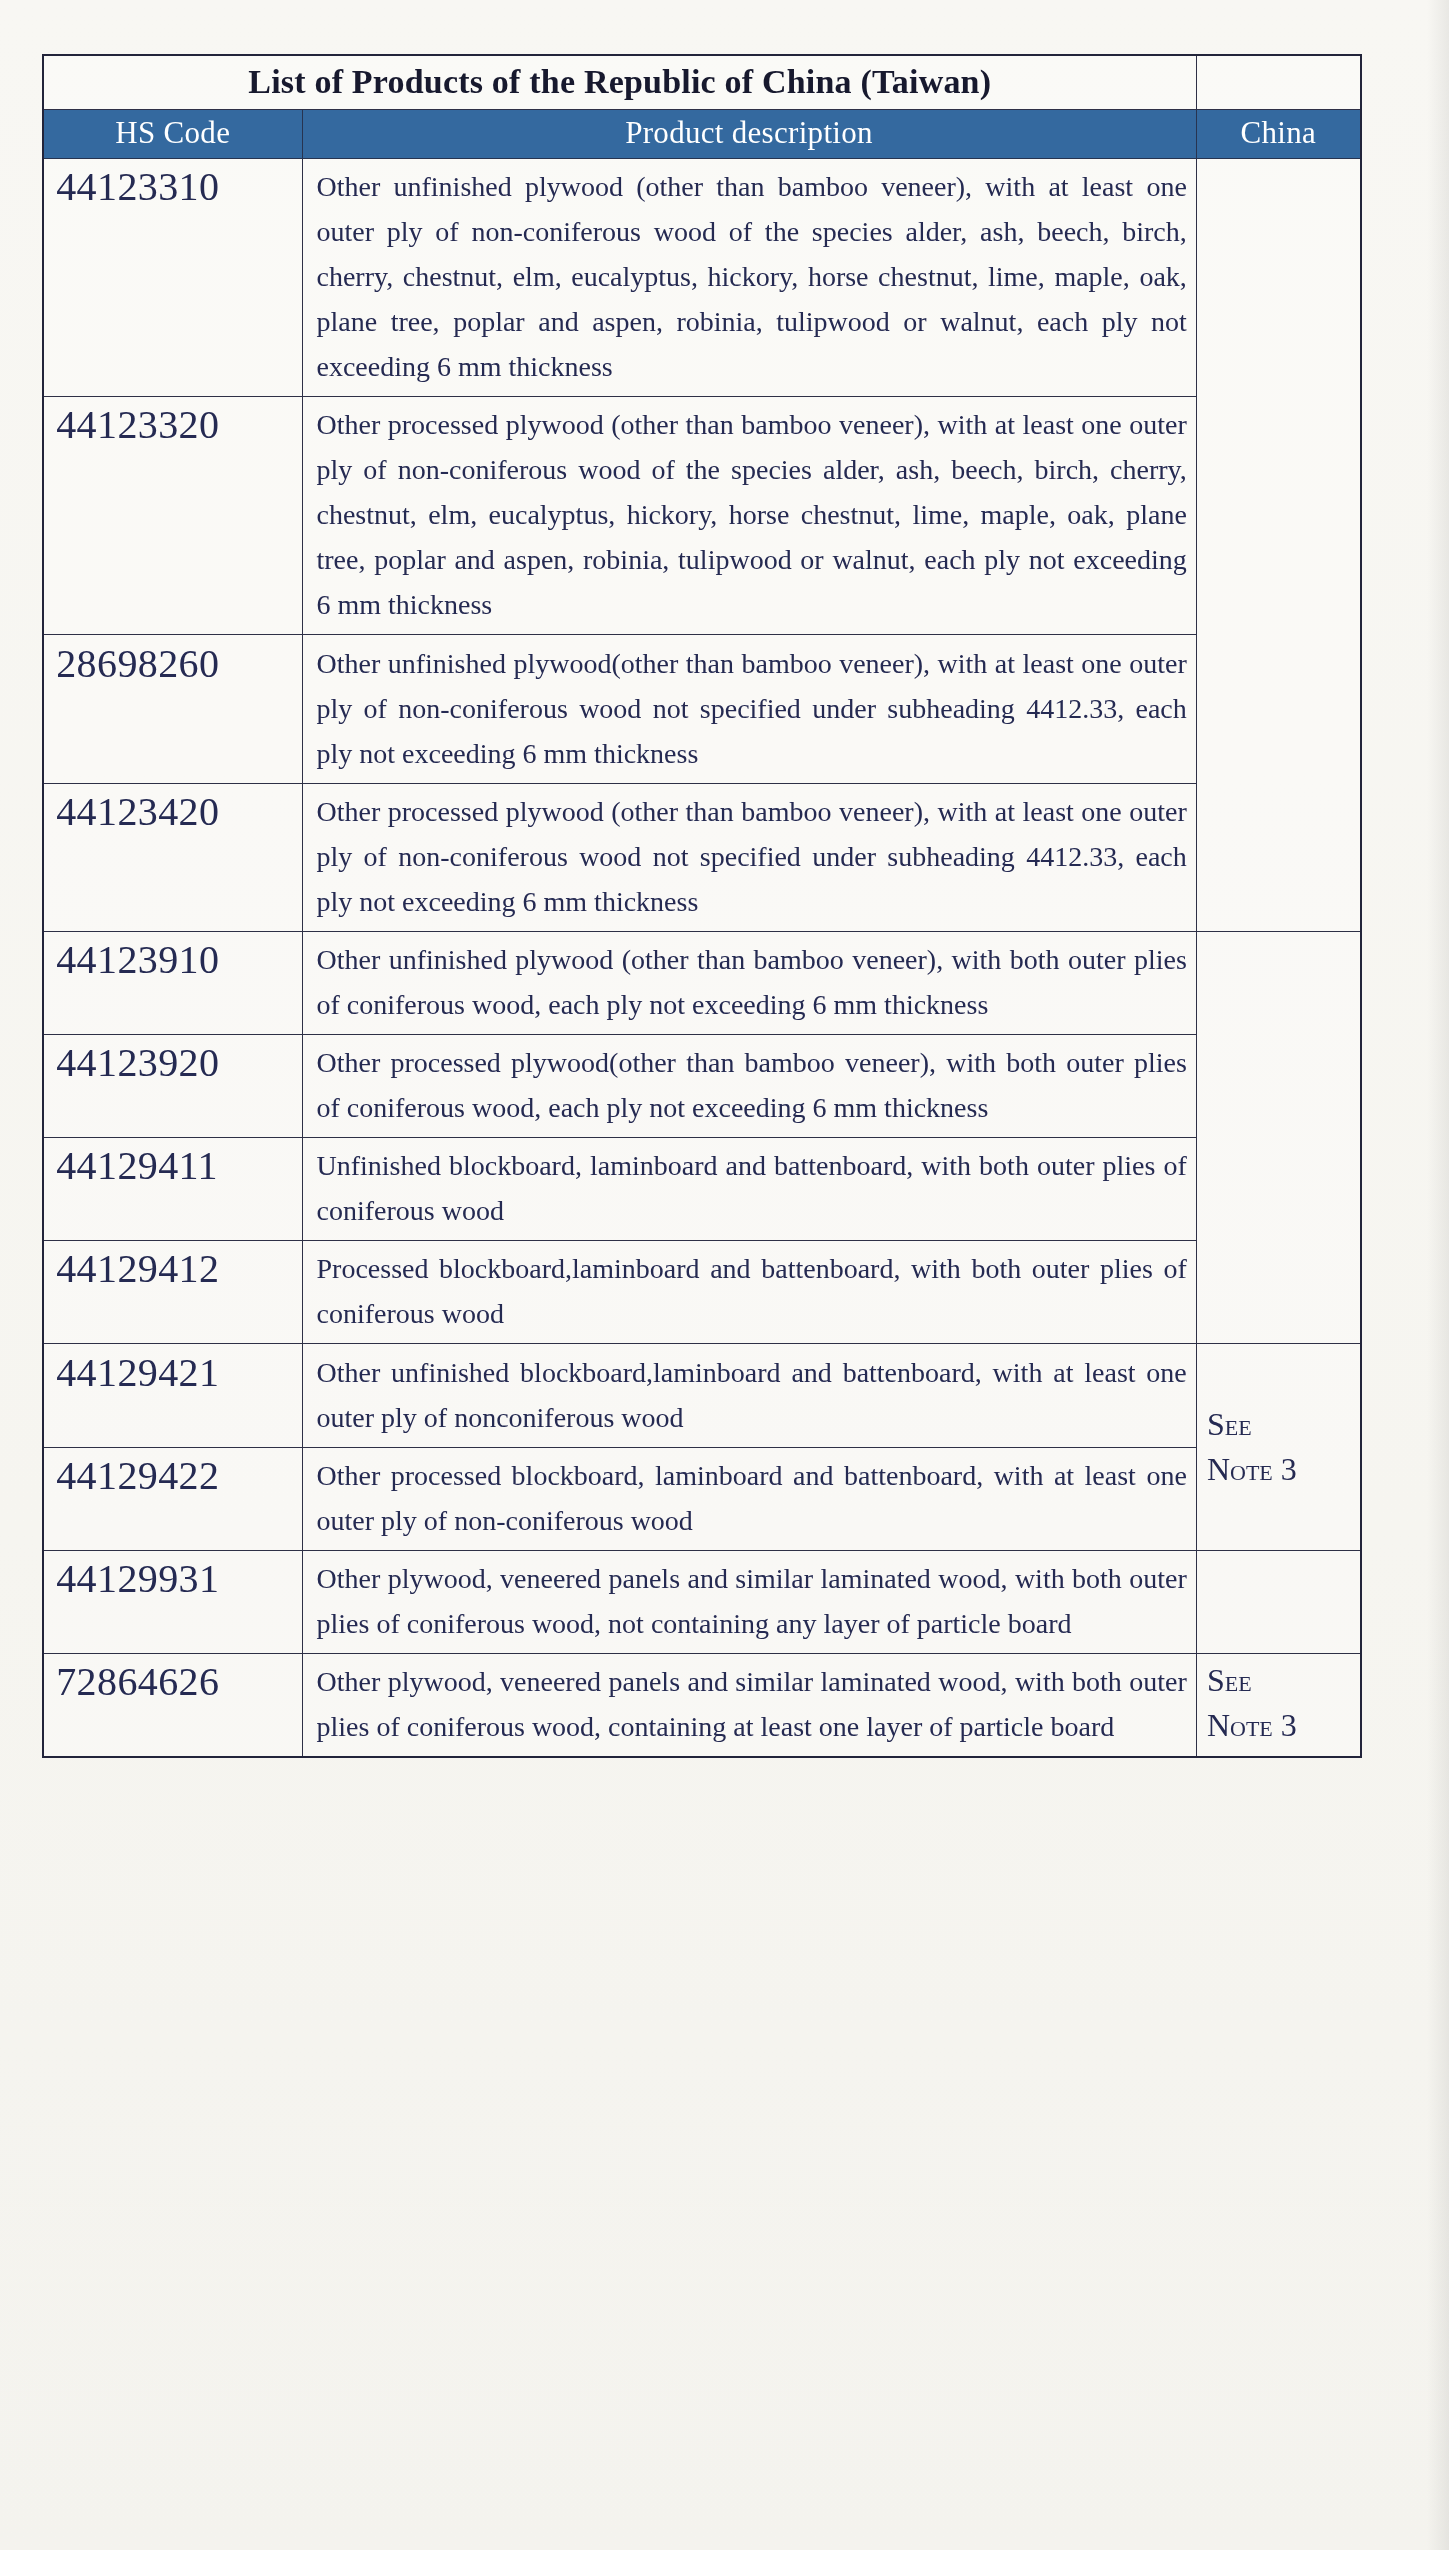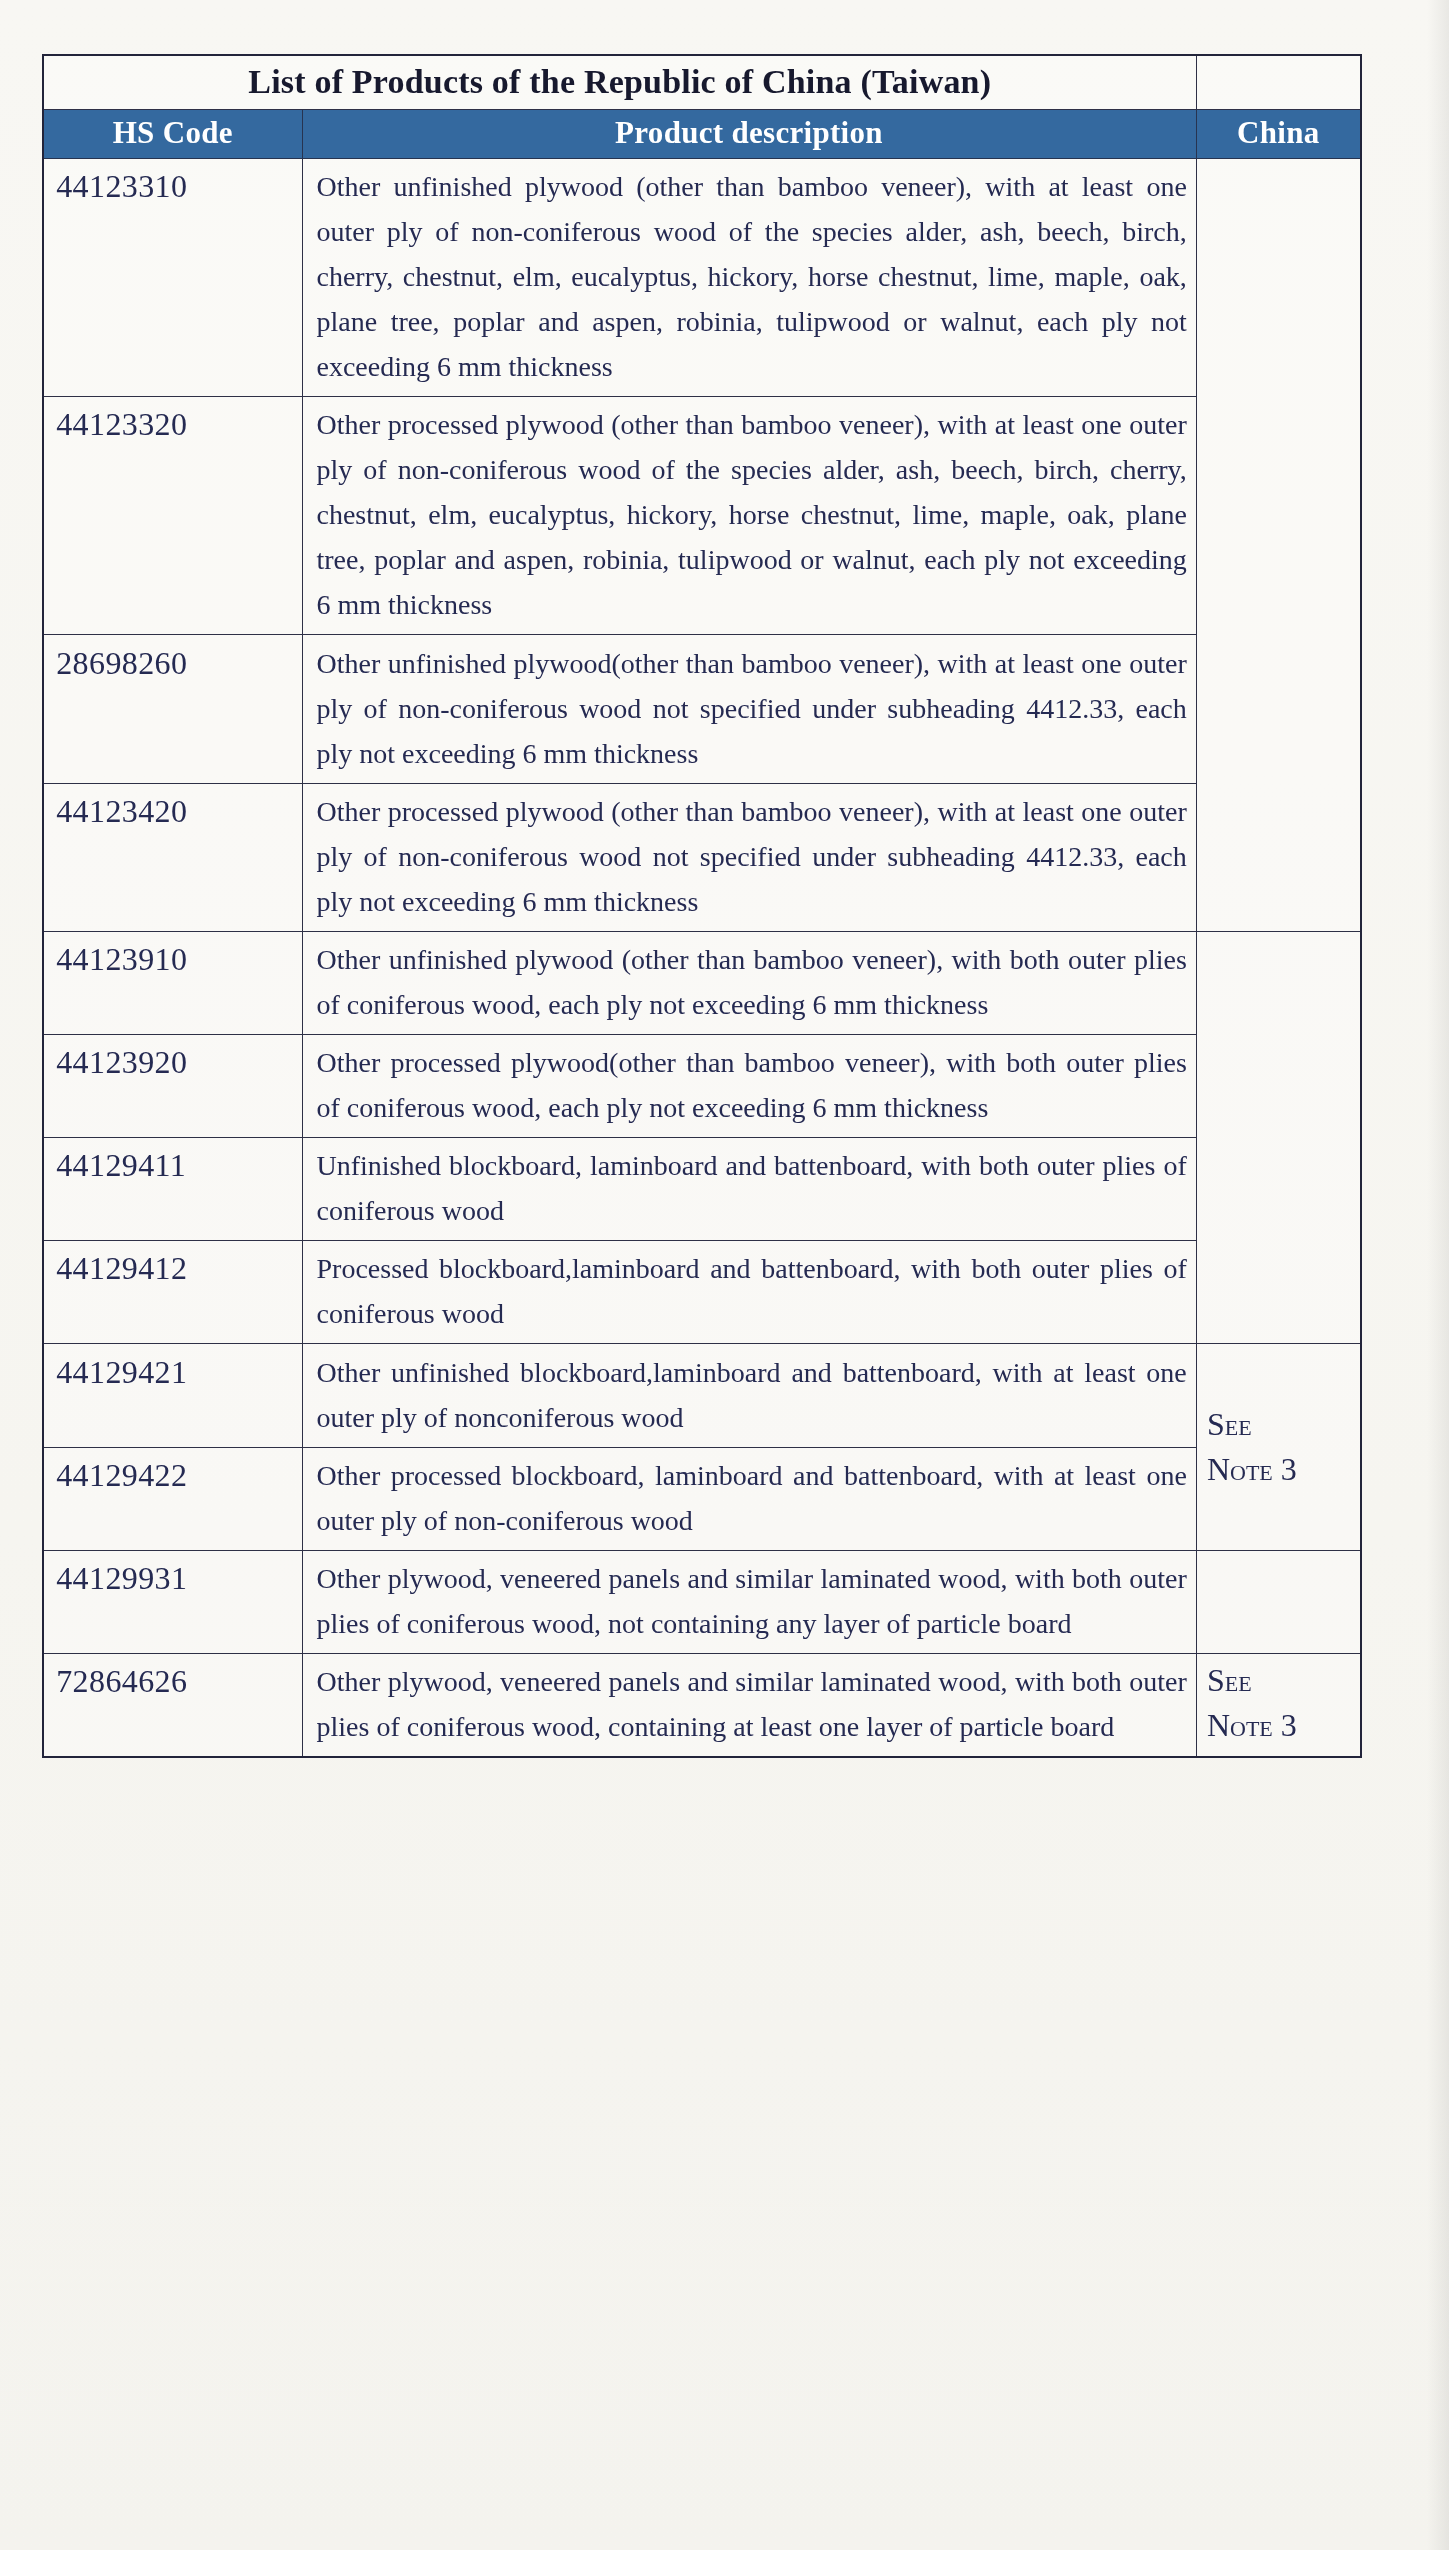--- a/index.html
+++ b/index.html
@@ -47,30 +47,30 @@
     letter-spacing: 0.2px;
   }
   .title-spacer-cell {
     background: transparent;
   }
 
   .header-row th {
     background: #34699f;
     color: #ffffff;
     font-size: 31px;
-    font-weight: bold;
+    font-weight: normal;
     text-align: center;
     padding: 5.2px 1.7px 7px 1.7px;
     letter-spacing: 0.3px;
     border-color: #273450;
   }
 
   .code-cell {
     vertical-align: top;
-    font-size: 32px;
+    font-size: 40px;
     line-height: 45px;
     padding: 5.2px 3.5px 3.5px 12.2px;
     letter-spacing: 0.4px;
   }
   .desc-cell {
     vertical-align: top;
     font-size: 28px;
     line-height: 45px;
     padding: 5.2px 8.7px 7px 14px;
     text-align: justify;

